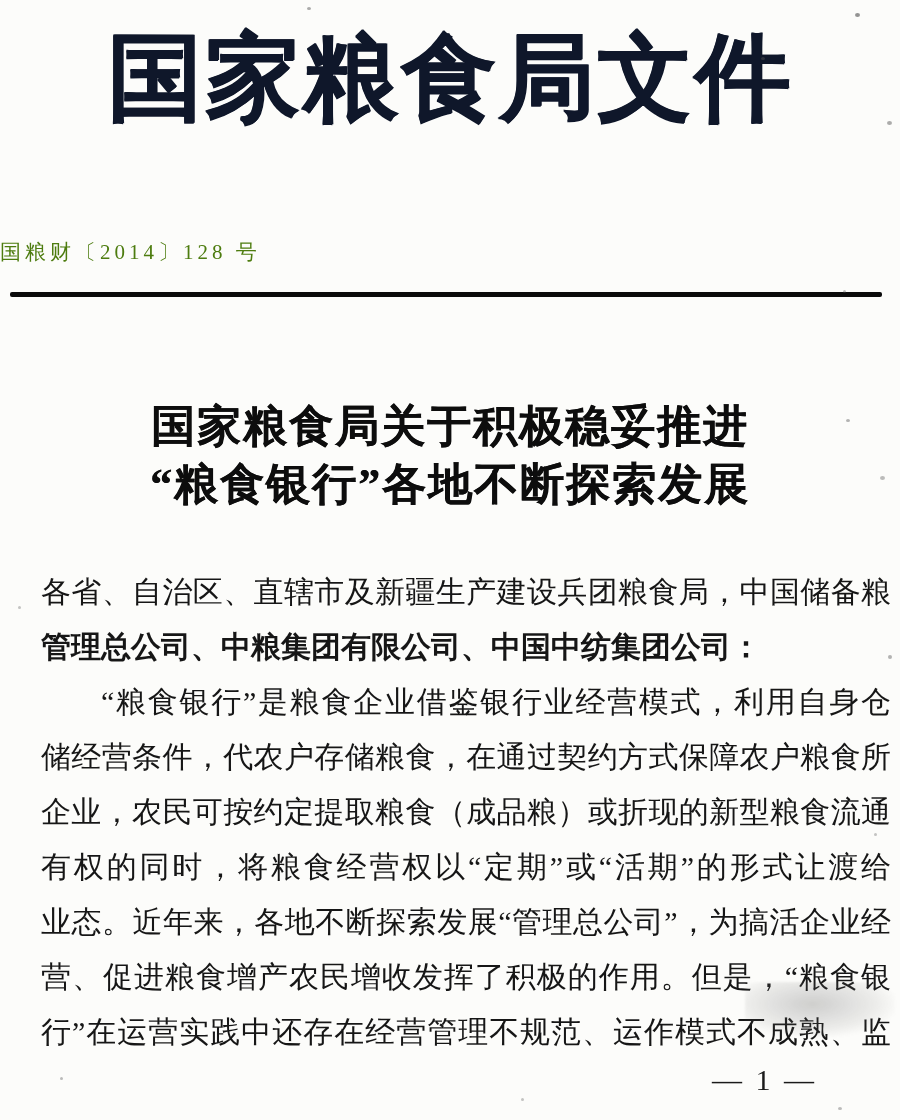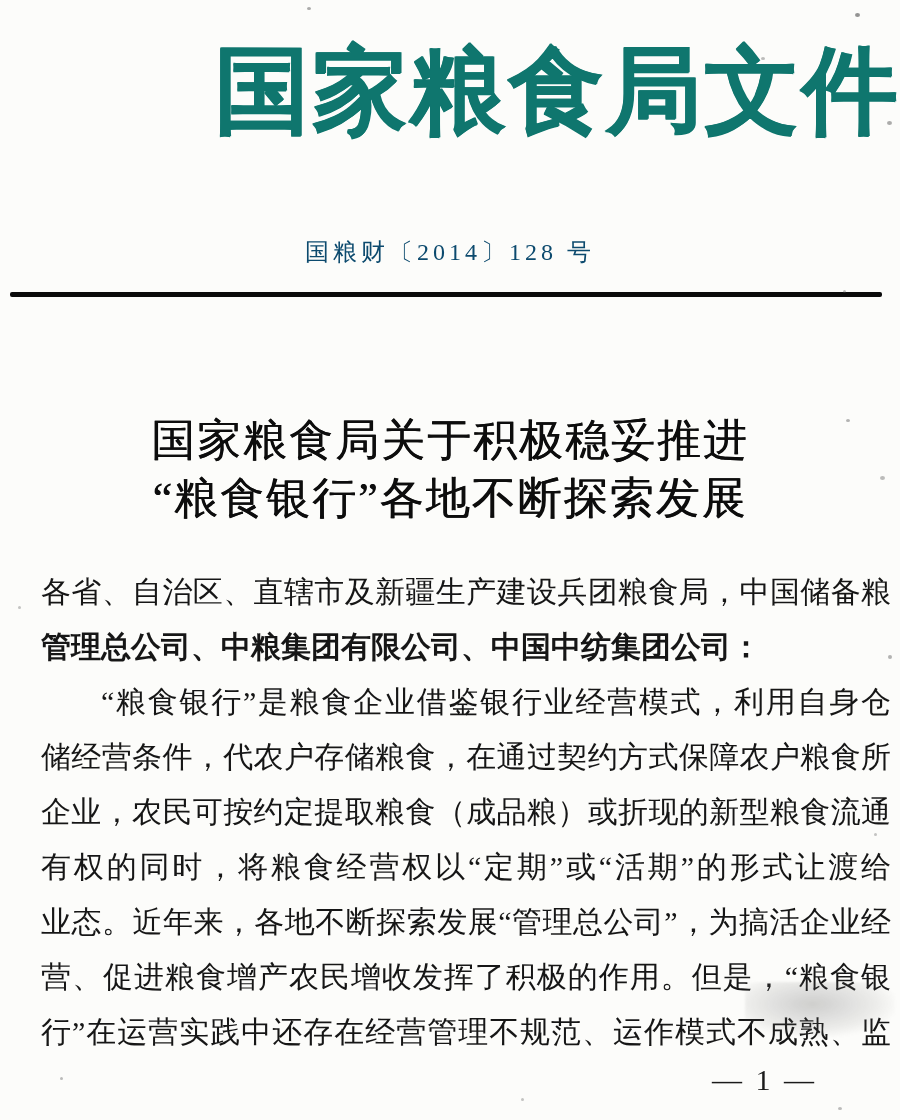--- a/index.html
+++ b/index.html
@@ -7,50 +7,49 @@
     width: 900px; height: 1120px;
     background: #fcfcfa;
     position: relative;
     overflow: hidden;
     font-family: "Liberation Serif", "DejaVu Serif", serif;
     color: #121212;
   }
   .page { position: absolute; inset: 0; }
 
   .agency-header {
-    position: absolute; top: 29px; left: 0; width: 100%;
-    text-align: right;
+    position: absolute; top: 16px; left: 0; width: 100%;
+    text-align: center;
     font-size: 95px; line-height: 125px;
     font-weight: 900;
     letter-spacing: 3px;
-    color: #0f766e;
+    color: #0f172a;
     text-shadow: 1px 0 0 currentColor, 0 1px 0 currentColor;
     white-space: nowrap;
   }
 
   .doc-number {
     position: absolute; top: 232px; left: 0; width: 100%;
-    text-align: center;
-    font-size: 24px; line-height: 40px;
+    font-size: 21px; line-height: 40px;
     letter-spacing: 4px;
-    color: #0c4a6e;
+    color: #4d7c0f;
   }
 
   .header-rule {
     position: absolute; top: 292px; left: 10px;
     width: 872px; height: 5px;
     background: #0a0a0a;
     border-radius: 2px;
   }
 
   .doc-title {
-    position: absolute; top: 412px; left: 0; width: 100%;
+    position: absolute; top: 398px; left: 0; width: 100%;
     text-align: center;
     font-size: 44px; line-height: 58px;
-    font-weight: 400;
+    font-weight: 700;
     letter-spacing: 2px;
     color: #0d0d0d;
     text-shadow: 0.6px 0 0 currentColor;
   }
 
   .body-text {
     position: absolute; top: 564px; left: 41px;
     width: 850px;
     font-size: 30px;
     color: #161616;

